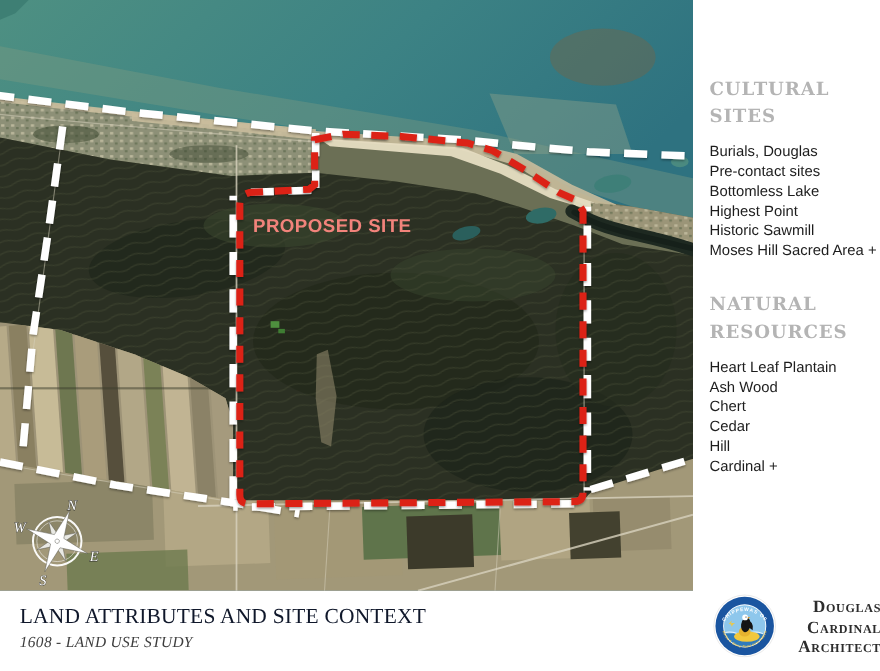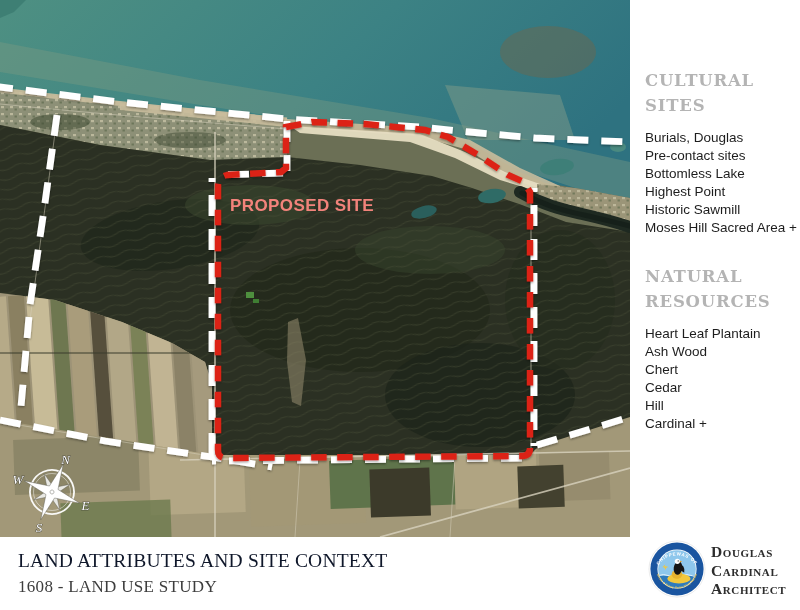--- a/index.html
+++ b/index.html
@@ -30,28 +30,28 @@
   }
   .section-items{margin-top:11px;font-size:13.5px;line-height:18px;color:#1d1d1d;}
   
   .footer{position:absolute;left:0;top:537px;width:630px;height:73px;background:#fff;}
   .footer-title{
     position:absolute;left:18px;top:13px;
     font-family:"Liberation Serif",serif;font-size:19.5px;color:#0f172a;letter-spacing:.2px;
   }
   .footer-subtitle{
     position:absolute;left:18px;top:40px;
-    font-family:"Liberation Serif",serif;font-size:17px;color:#3d3d3d;letter-spacing:.3px;
+    font-family:"Liberation Serif",serif;font-size:14px;color:#3d3d3d;letter-spacing:.3px;font-style:italic;
   }
   
   .brand-logo{position:absolute;left:648px;top:540px;width:58px;height:58px;}
   .brand-name{
     position:absolute;left:711px;top:543px;width:90px;
     font-family:"Liberation Serif",serif;font-variant:small-caps;font-weight:600;
-    font-size:15.5px;line-height:18.5px;color:#2d2d2d;letter-spacing:.6px;
+    font-size:15.5px;line-height:18.5px;color:#2d2d2d;letter-spacing:.6px;text-align:right;
   }
 </style>
 </head>
 <body>
 
 <div class="map-wrap">
 <svg viewBox="0 0 630 537" width="630" height="537">
   <defs>
     <linearGradient id="water" x1="0" y1="0" x2="1" y2="0.4">
       <stop offset="0" stop-color="#4e9082"></stop>

